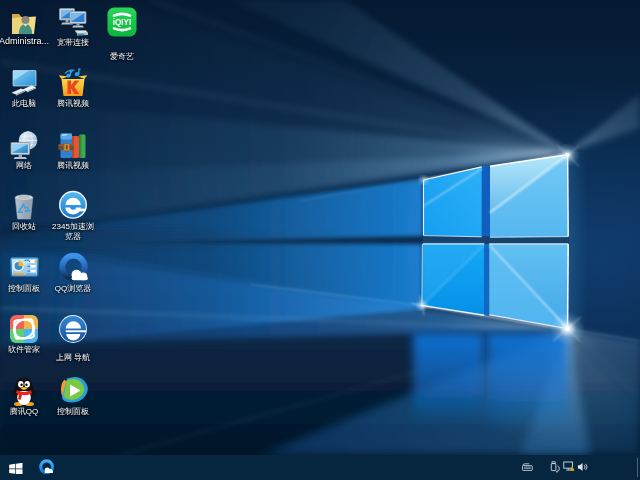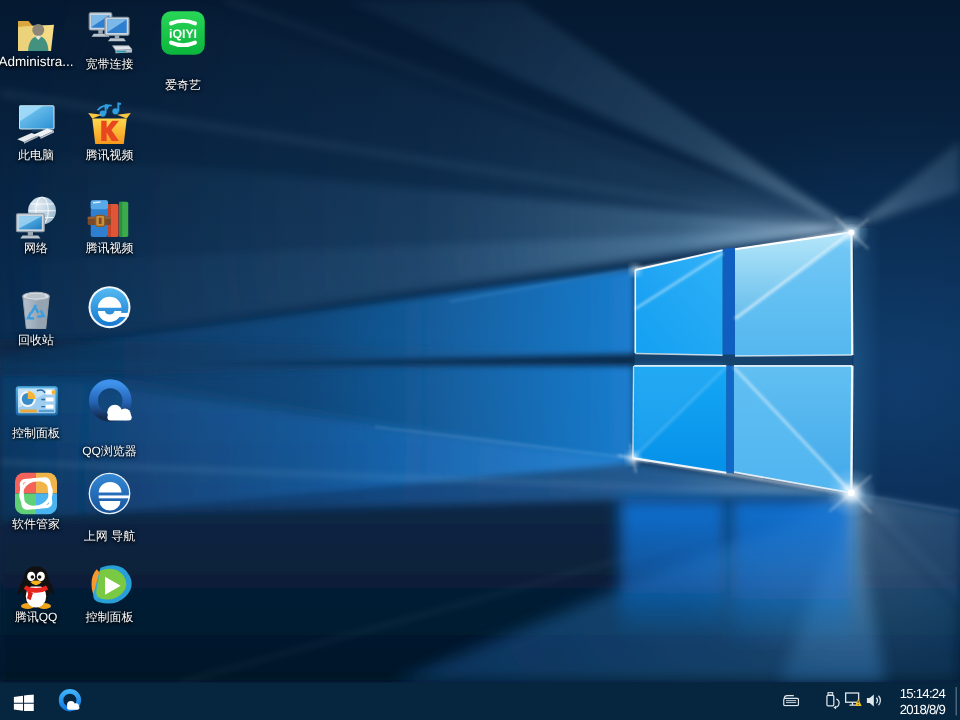--- a/index.html
+++ b/index.html
@@ -371,20 +371,21 @@
             <stop offset="1" stop-color="#1678cd"></stop>
           </linearGradient>
         </defs>
 <circle cx="16" cy="14.8" r="14" fill="#f2f7fb"></circle>
 <circle cx="16" cy="14.8" r="12.6" fill="url(#e25)"></circle>
 <path d="M8.3,15.1 a7.8,7.3 0 0 1 15.6,0 Z" fill="#fff"></path>
 <path d="M8.3,17.4 a7.8,7.2 0 0 0 15.6,0 l-4.6,0 a3.3,3.1 0 0 1 -6.4,0 Z" fill="#fff"></path>
 <rect x="19.8" y="18.6" width="8.8" height="2.7" fill="#fff"></rect>
 </svg>
 </div>
+<div class="lbl" style="left:41px;top:222px">2345加速浏<br>览器</div>
 
 <div class="cell" style="left:8px;top:252px">
 <svg width="32" height="32" viewBox="0 0 32 32">
 <defs>
           <linearGradient id="cpg" x1="0" y1="0" x2="0" y2="1">
 <stop offset="0" stop-color="#56b0e2"></stop>
             <stop offset="1" stop-color="#1d69a8"></stop>
           </linearGradient>
         </defs>
 <rect x="2.5" y="5.5" width="28" height="19.5" rx="2" fill="url(#cpg)"></rect>
@@ -415,21 +416,21 @@
           </linearGradient>
         </defs>
 <circle cx="16.5" cy="15" r="11.2" fill="none" stroke="url(#qqbg)" stroke-width="6"></circle>
 <g fill="#fff">
           <circle cx="19.5" cy="22.8" r="5"></circle>
           <circle cx="26.3" cy="24.3" r="3.9"></circle>
           <rect x="14.6" y="24.2" width="16.2" height="4.1" rx="2"></rect>
         </g>
 </svg>
 </div>
-<div class="lbl" style="left:41px;top:296px">QQ浏览器</div>
+<div class="lbl" style="left:41px;top:284px">QQ浏览器</div>
 
 <div class="cell" style="left:8px;top:313px">
 <svg width="32" height="32" viewBox="0 0 32 32">
 <defs>
           <clipPath id="rsq">
             <rect x="2" y="2" width="28" height="28" rx="6"></rect>
           </clipPath>
         </defs>
 <g clip-path="url(#rsq)">
 <rect x="2" y="2" width="14" height="14" fill="#f4625a"></rect>
@@ -527,16 +528,15 @@
 <path d="M3.4,9.2 h4.2 M5.5,7.4 v1.6" stroke="#dfe6ec" stroke-width="0.9"></path>
 <path d="M11,3.2 L13.4,8 L8.6,8 Z" fill="#f2c21c" transform="translate(-1.5,1.8)"></path>
 <path d="M9.95,7 v1.5 m0,0.8 v0.5" stroke="#5a4a10" stroke-width="0.8" transform="translate(-0.45,-0.9)"></path>
 </svg>
 
 <svg class="tray" style="left:577px;top:6px" width="12" height="12" viewBox="0 0 13 12">
 <path d="M1,4.2 L3,4.2 L6,1.6 L6,10.4 L3,7.8 L1,7.8 Z" fill="#dfe6ec"></path>
 <path d="M7.8,4 a3,3 0 0 1 0,4" fill="none" stroke="#dfe6ec" stroke-width="0.9"></path>
 <path d="M9.4,2.6 a5,5 0 0 1 0,6.8" fill="none" stroke="#dfe6ec" stroke-width="0.9"></path>
 </svg>
-<div id="clock">15:14:24<br>2018/8/9</div>
 <div id="sep"></div>
 </div>
 </div>
 
 </body></html>

